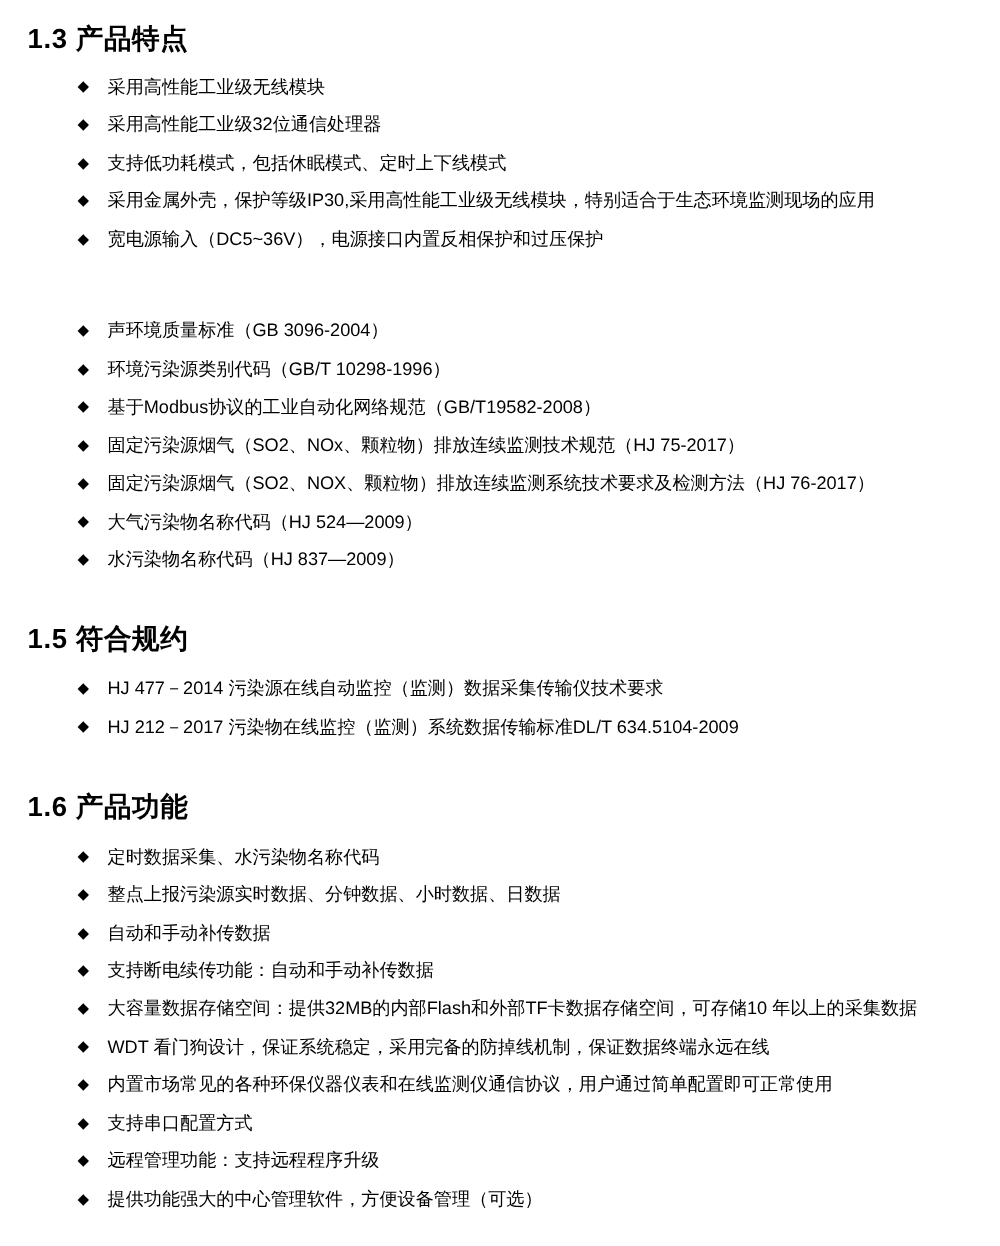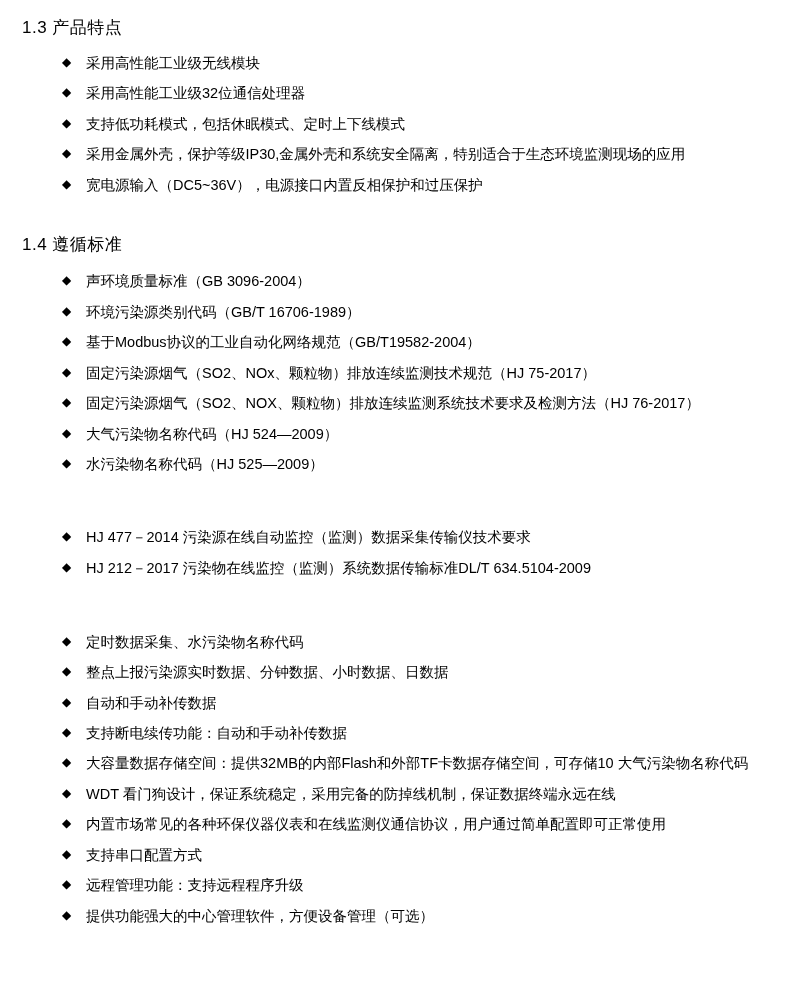--- a/index.html
+++ b/index.html
@@ -15,22 +15,22 @@
     -webkit-font-smoothing: antialiased;
   }
   .page {
     position: relative;
     width: 800px;
     height: 997px;
     box-sizing: border-box;
     padding: 6px 34px 0 22px;
   }
   h2.section-heading {
-    font-size: 17px;
-    font-weight: normal;
+    font-size: 22px;
+    font-weight: bold;
     margin: 0;
     padding: 0;
     letter-spacing: 0.5px;
     color: #000;
   }
   .section {
     margin: 0;
   }
   .sec-1-3 { padding-top: 10px; }
   .sec-1-4 { padding-top: 29px; }
@@ -86,97 +86,98 @@
       <li>
         <span class="bullet-marker">◆</span>
         <span class="bullet-text">采用高性能工业级32位通信处理器</span>
       </li>
       <li>
         <span class="bullet-marker">◆</span>
         <span class="bullet-text">支持低功耗模式，包括休眠模式、定时上下线模式</span>
       </li>
       <li>
         <span class="bullet-marker">◆</span>
-        <span class="bullet-text">采用金属外壳，保护等级IP30,金属外壳和系统安全隔离，特别适合于生态环境监测现场的应用</span>
+        <span class="bullet-text">采用金属外壳，保护等级IP30,采用高性能工业级无线模块，特别适合于生态环境监测现场的应用</span>
       </li>
       <li>
         <span class="bullet-marker">◆</span>
         <span class="bullet-text">宽电源输入（DC5~36V），电源接口内置反相保护和过压保护</span>
       </li>
     </ul>
   </div>
 
   <div class="section sec-1-4">
-    <h2 class="section-heading">1.4  遵循标准</h2>
     <ul class="bullets">
       <li>
         <span class="bullet-marker">◆</span>
         <span class="bullet-text">声环境质量标准（GB 3096-2004）</span>
       </li>
       <li>
         <span class="bullet-marker">◆</span>
-        <span class="bullet-text">环境污染源类别代码（GB/T 16706-1989）</span>
-      </li>
-      <li>
-        <span class="bullet-marker">◆</span>
-        <span class="bullet-text">基于Modbus协议的工业自动化网络规范（GB/T19582-2004）</span>
+        <span class="bullet-text">环境污染源类别代码（GB/T 10298-1996）</span>
+      </li>
+      <li>
+        <span class="bullet-marker">◆</span>
+        <span class="bullet-text">基于Modbus协议的工业自动化网络规范（GB/T19582-2008）</span>
       </li>
       <li>
         <span class="bullet-marker">◆</span>
         <span class="bullet-text">固定污染源烟气（SO2、NOx、颗粒物）排放连续监测技术规范（HJ 75-2017）</span>
       </li>
       <li>
         <span class="bullet-marker">◆</span>
         <span class="bullet-text">固定污染源烟气（SO2、NOX、颗粒物）排放连续监测系统技术要求及检测方法（HJ 76-2017）</span>
       </li>
       <li>
         <span class="bullet-marker">◆</span>
         <span class="bullet-text">大气污染物名称代码（HJ 524—2009）</span>
       </li>
       <li>
         <span class="bullet-marker">◆</span>
-        <span class="bullet-text">水污染物名称代码（HJ 525—2009）</span>
+        <span class="bullet-text">水污染物名称代码（HJ 837—2009）</span>
       </li>
     </ul>
   </div>
 
   <div class="section sec-1-5">
+    <h2 class="section-heading">1.5  符合规约</h2>
     <ul class="bullets">
       <li>
         <span class="bullet-marker">◆</span>
         <span class="bullet-text">HJ 477－2014 污染源在线自动监控（监测）数据采集传输仪技术要求</span>
       </li>
       <li>
         <span class="bullet-marker">◆</span>
         <span class="bullet-text">HJ 212－2017 污染物在线监控（监测）系统数据传输标准DL/T 634.5104-2009</span>
       </li>
     </ul>
   </div>
 
   <div class="section sec-1-6">
+    <h2 class="section-heading">1.6  产品功能</h2>
     <ul class="bullets">
       <li>
         <span class="bullet-marker">◆</span>
         <span class="bullet-text">定时数据采集、水污染物名称代码</span>
       </li>
       <li>
         <span class="bullet-marker">◆</span>
         <span class="bullet-text">整点上报污染源实时数据、分钟数据、小时数据、日数据</span>
       </li>
       <li>
         <span class="bullet-marker">◆</span>
         <span class="bullet-text">自动和手动补传数据</span>
       </li>
       <li>
         <span class="bullet-marker">◆</span>
         <span class="bullet-text">支持断电续传功能：自动和手动补传数据</span>
       </li>
       <li>
         <span class="bullet-marker">◆</span>
-        <span class="bullet-text">大容量数据存储空间：提供32MB的内部Flash和外部TF卡数据存储空间，可存储10 大气污染物名称代码</span>
+        <span class="bullet-text">大容量数据存储空间：提供32MB的内部Flash和外部TF卡数据存储空间，可存储10 年以上的采集数据</span>
       </li>
       <li>
         <span class="bullet-marker">◆</span>
         <span class="bullet-text">WDT 看门狗设计，保证系统稳定，采用完备的防掉线机制，保证数据终端永远在线</span>
       </li>
       <li>
         <span class="bullet-marker">◆</span>
         <span class="bullet-text">内置市场常见的各种环保仪器仪表和在线监测仪通信协议，用户通过简单配置即可正常使用</span>
       </li>
       <li>

